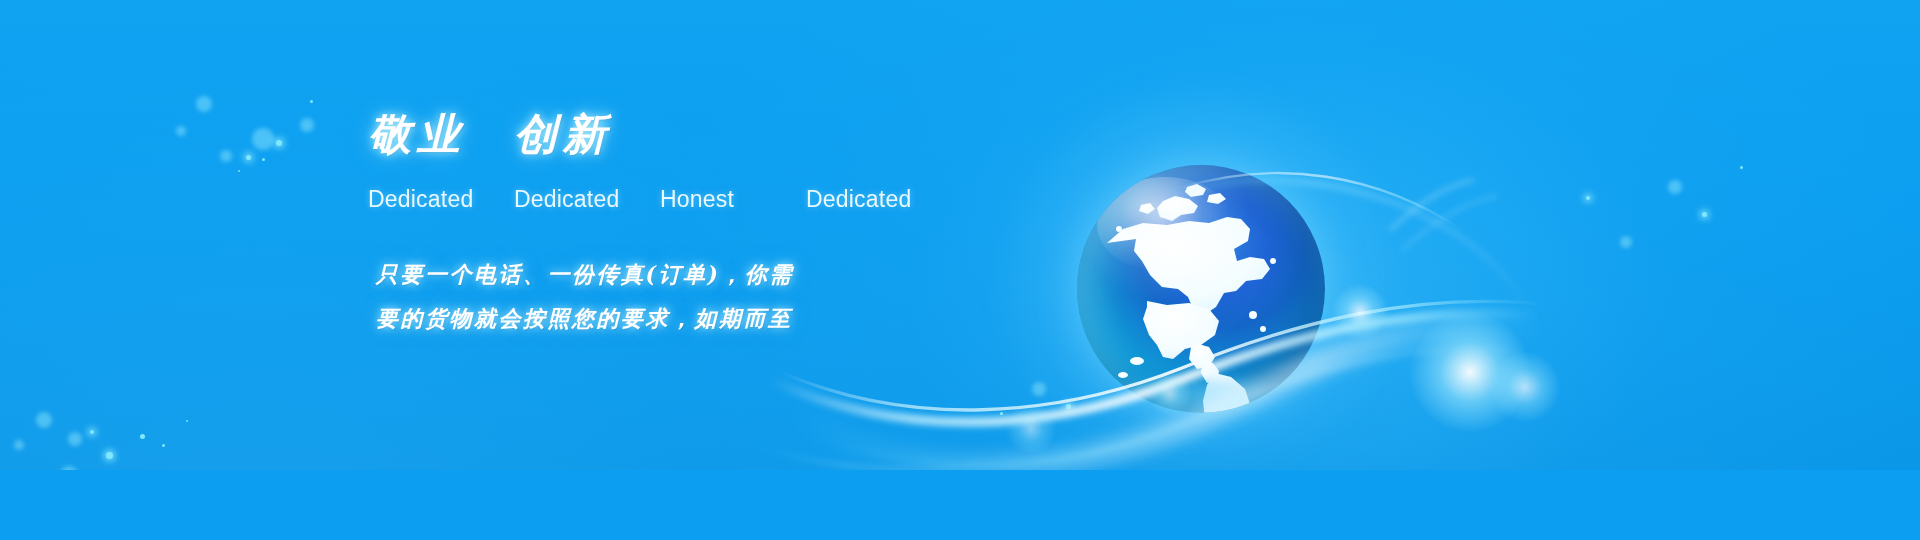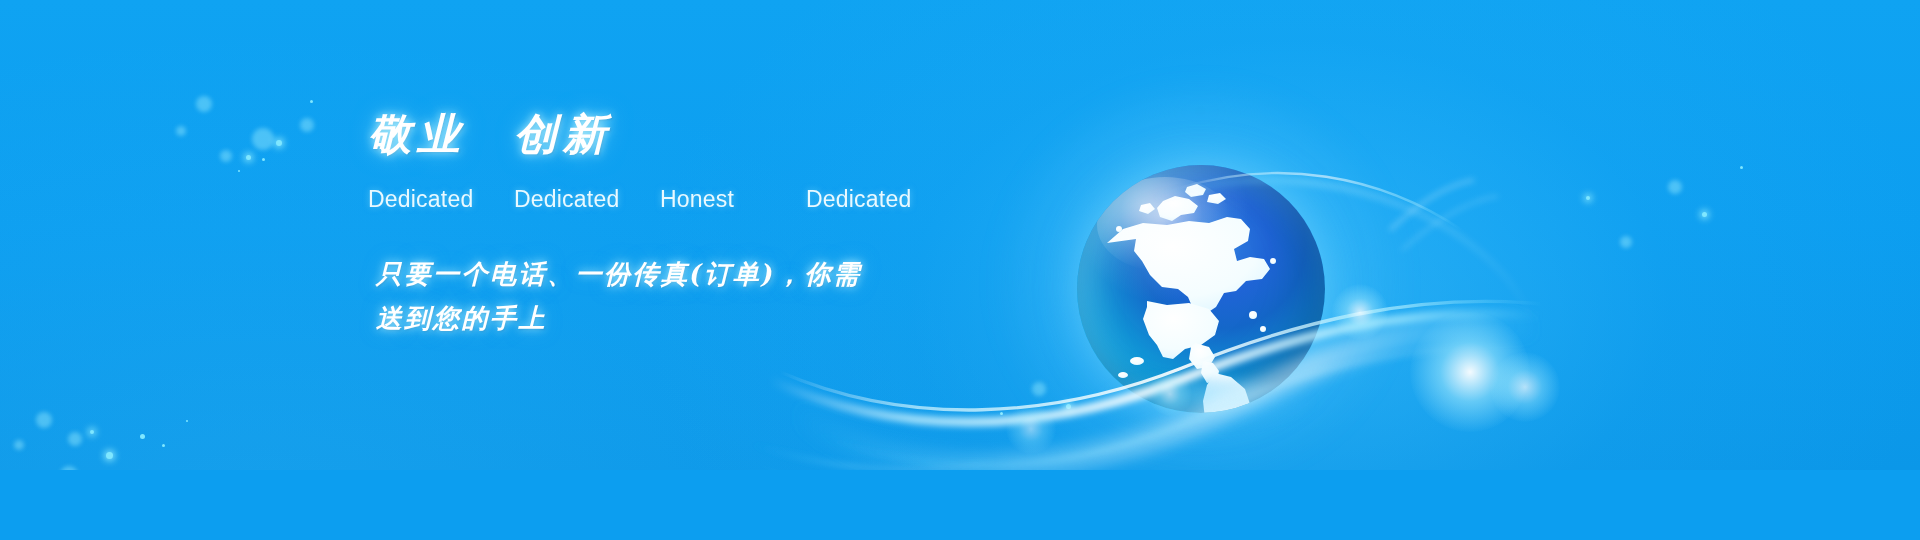--- a/index.html
+++ b/index.html
@@ -90,21 +90,21 @@
 
   .para {
     margin-top: 36px;
     margin-left: 8px;
   }
   .para-line {
     color: #ffffff;
     font-family: "DejaVu Serif", serif;
     font-style: italic;
     font-weight: 700;
-    font-size: 26px;
+    font-size: 22px;
     line-height: 44px;
     letter-spacing: 2.5px;
     white-space: nowrap;
     text-shadow:
       0 0 8px rgba(185,243,255,0.9),
       0 0 18px rgba(110,215,255,0.5),
       1px 1px 2px rgba(10,90,150,0.3);
   }
 
   
@@ -320,18 +320,18 @@
 
     <div class="en-row">
       <div class="en">Dedicated</div>
       <div class="en">Dedicated</div>
       <div class="en">Honest</div>
       <div class="en">Dedicated</div>
     </div>
 
     <div class="para">
       <div class="para-line">只要一个电话、一份传真(订单)，你需</div>
-      <div class="para-line">送到您的手上</div>
+      <div class="para-line">要的货物就会按照您的要求，如期而至</div>
     </div>
 
   </div>
 
 </div>
 
 </body></html>

